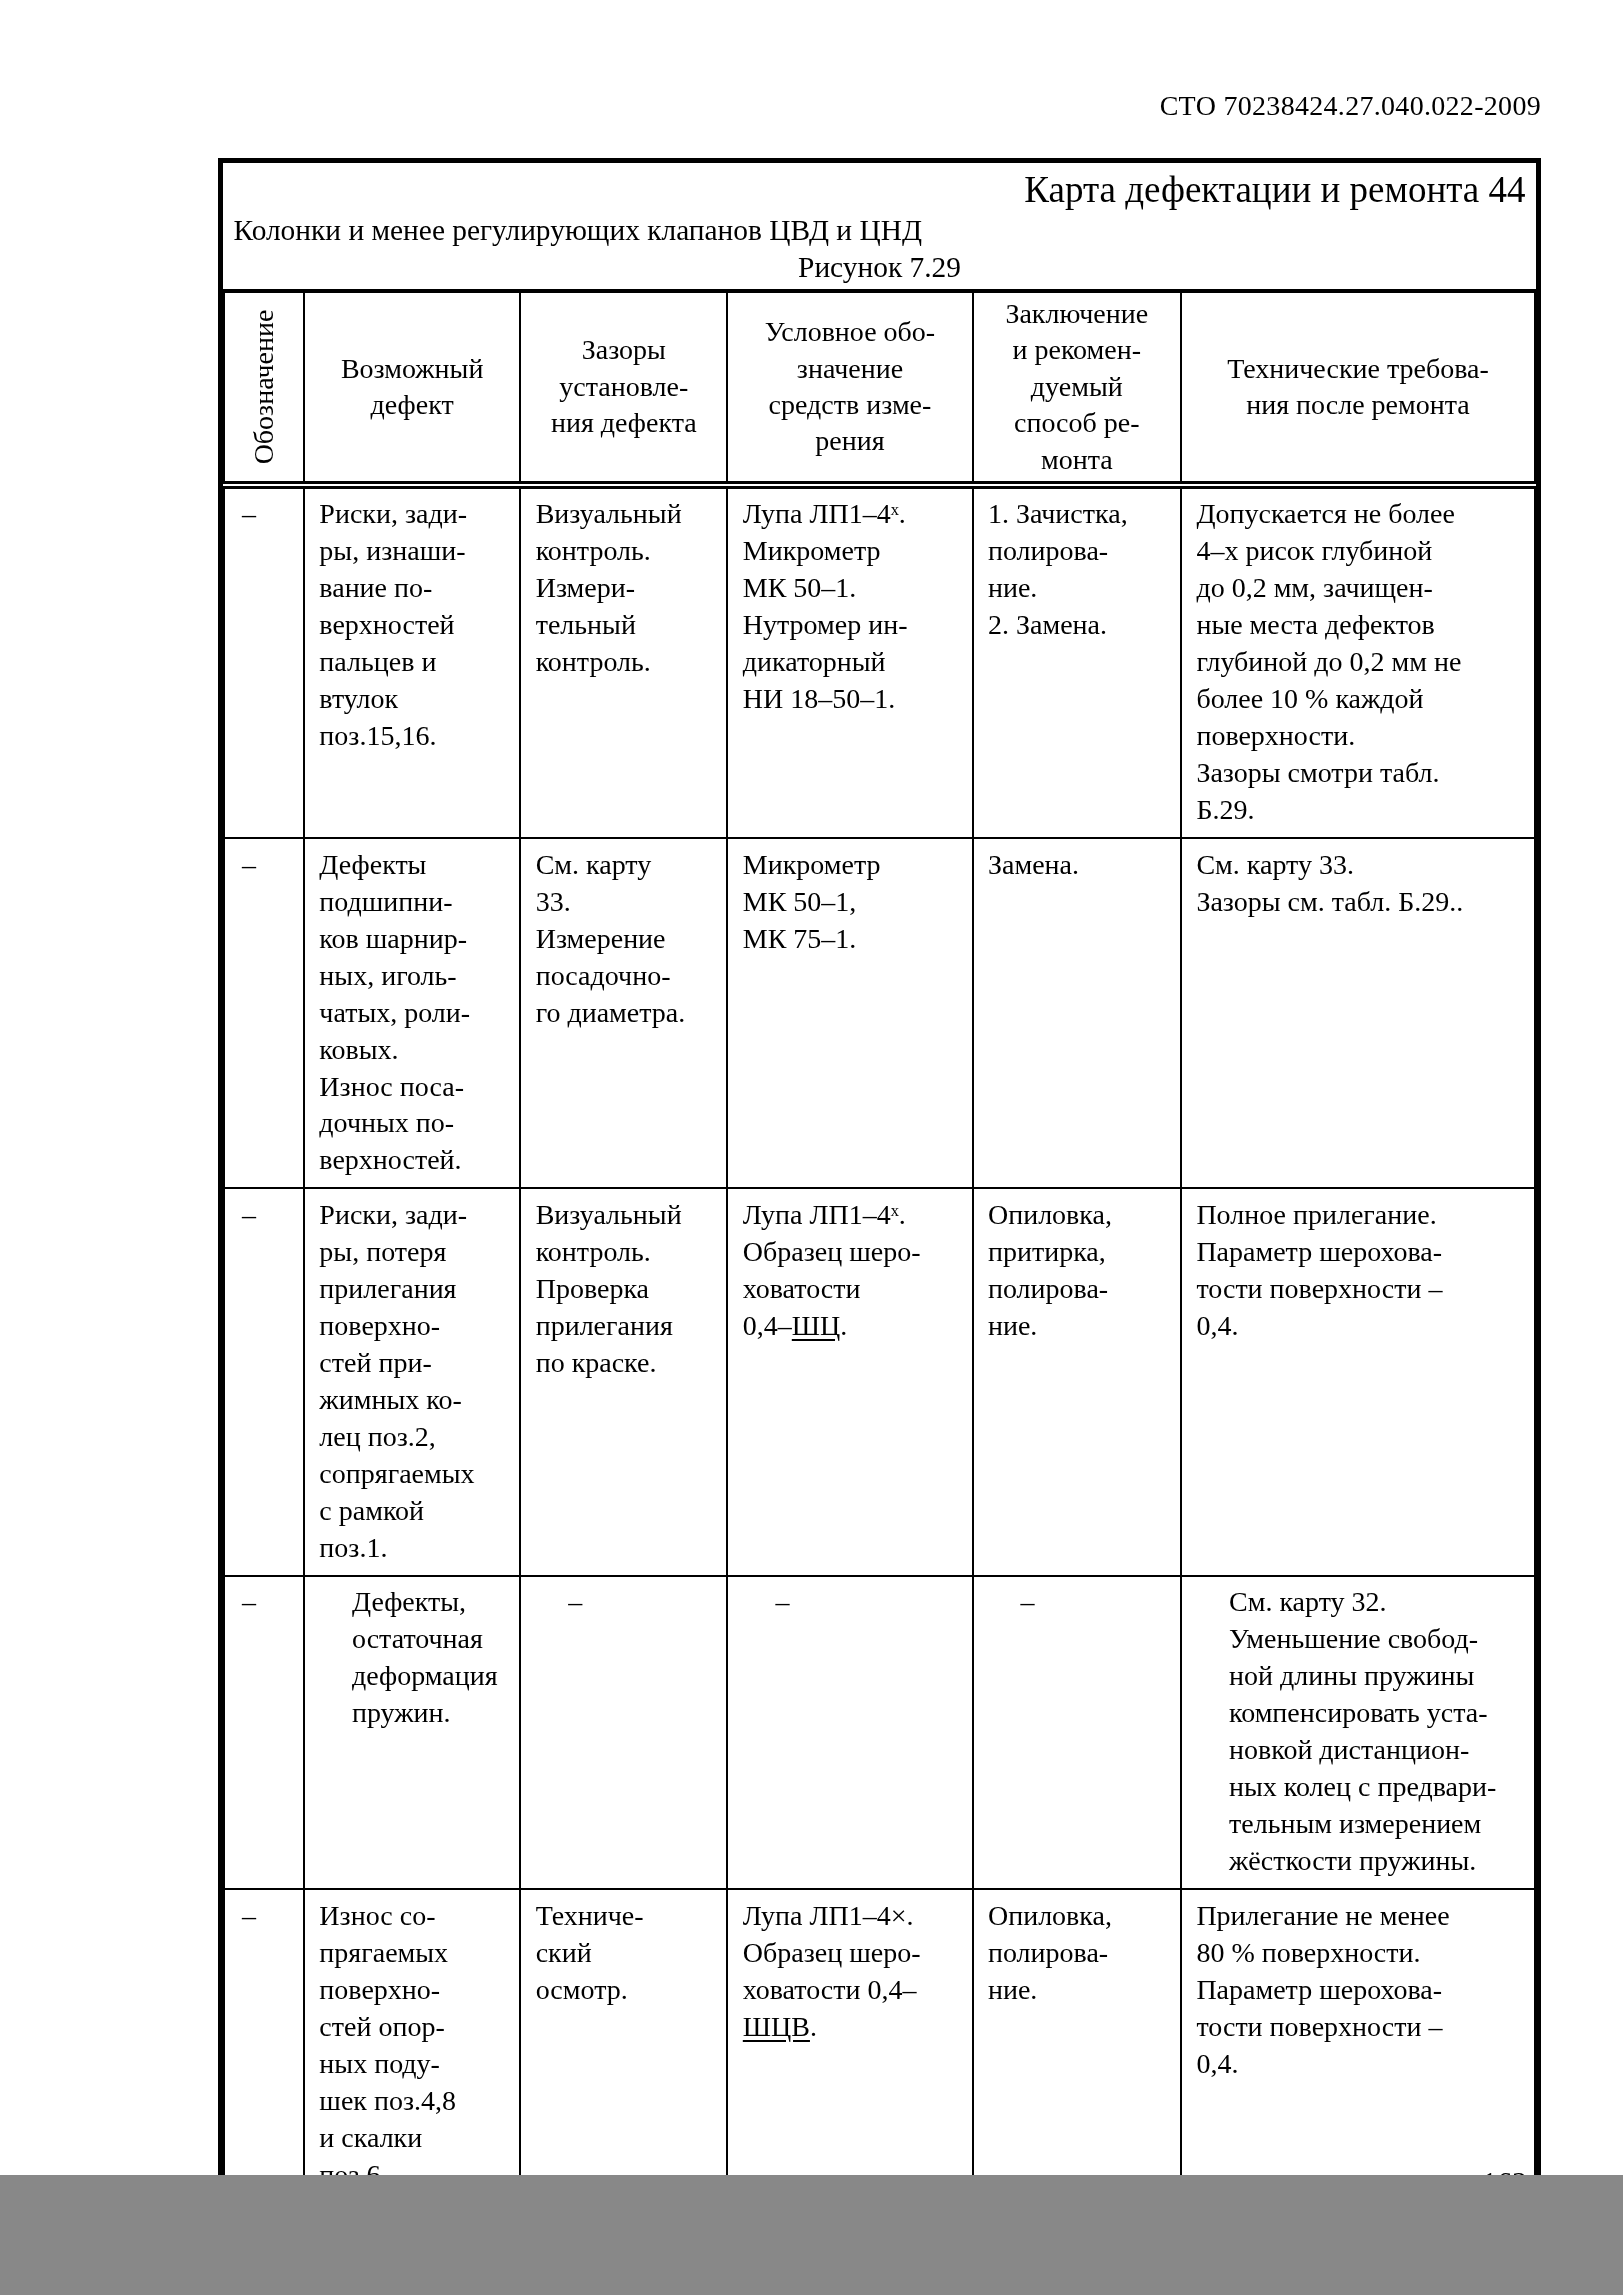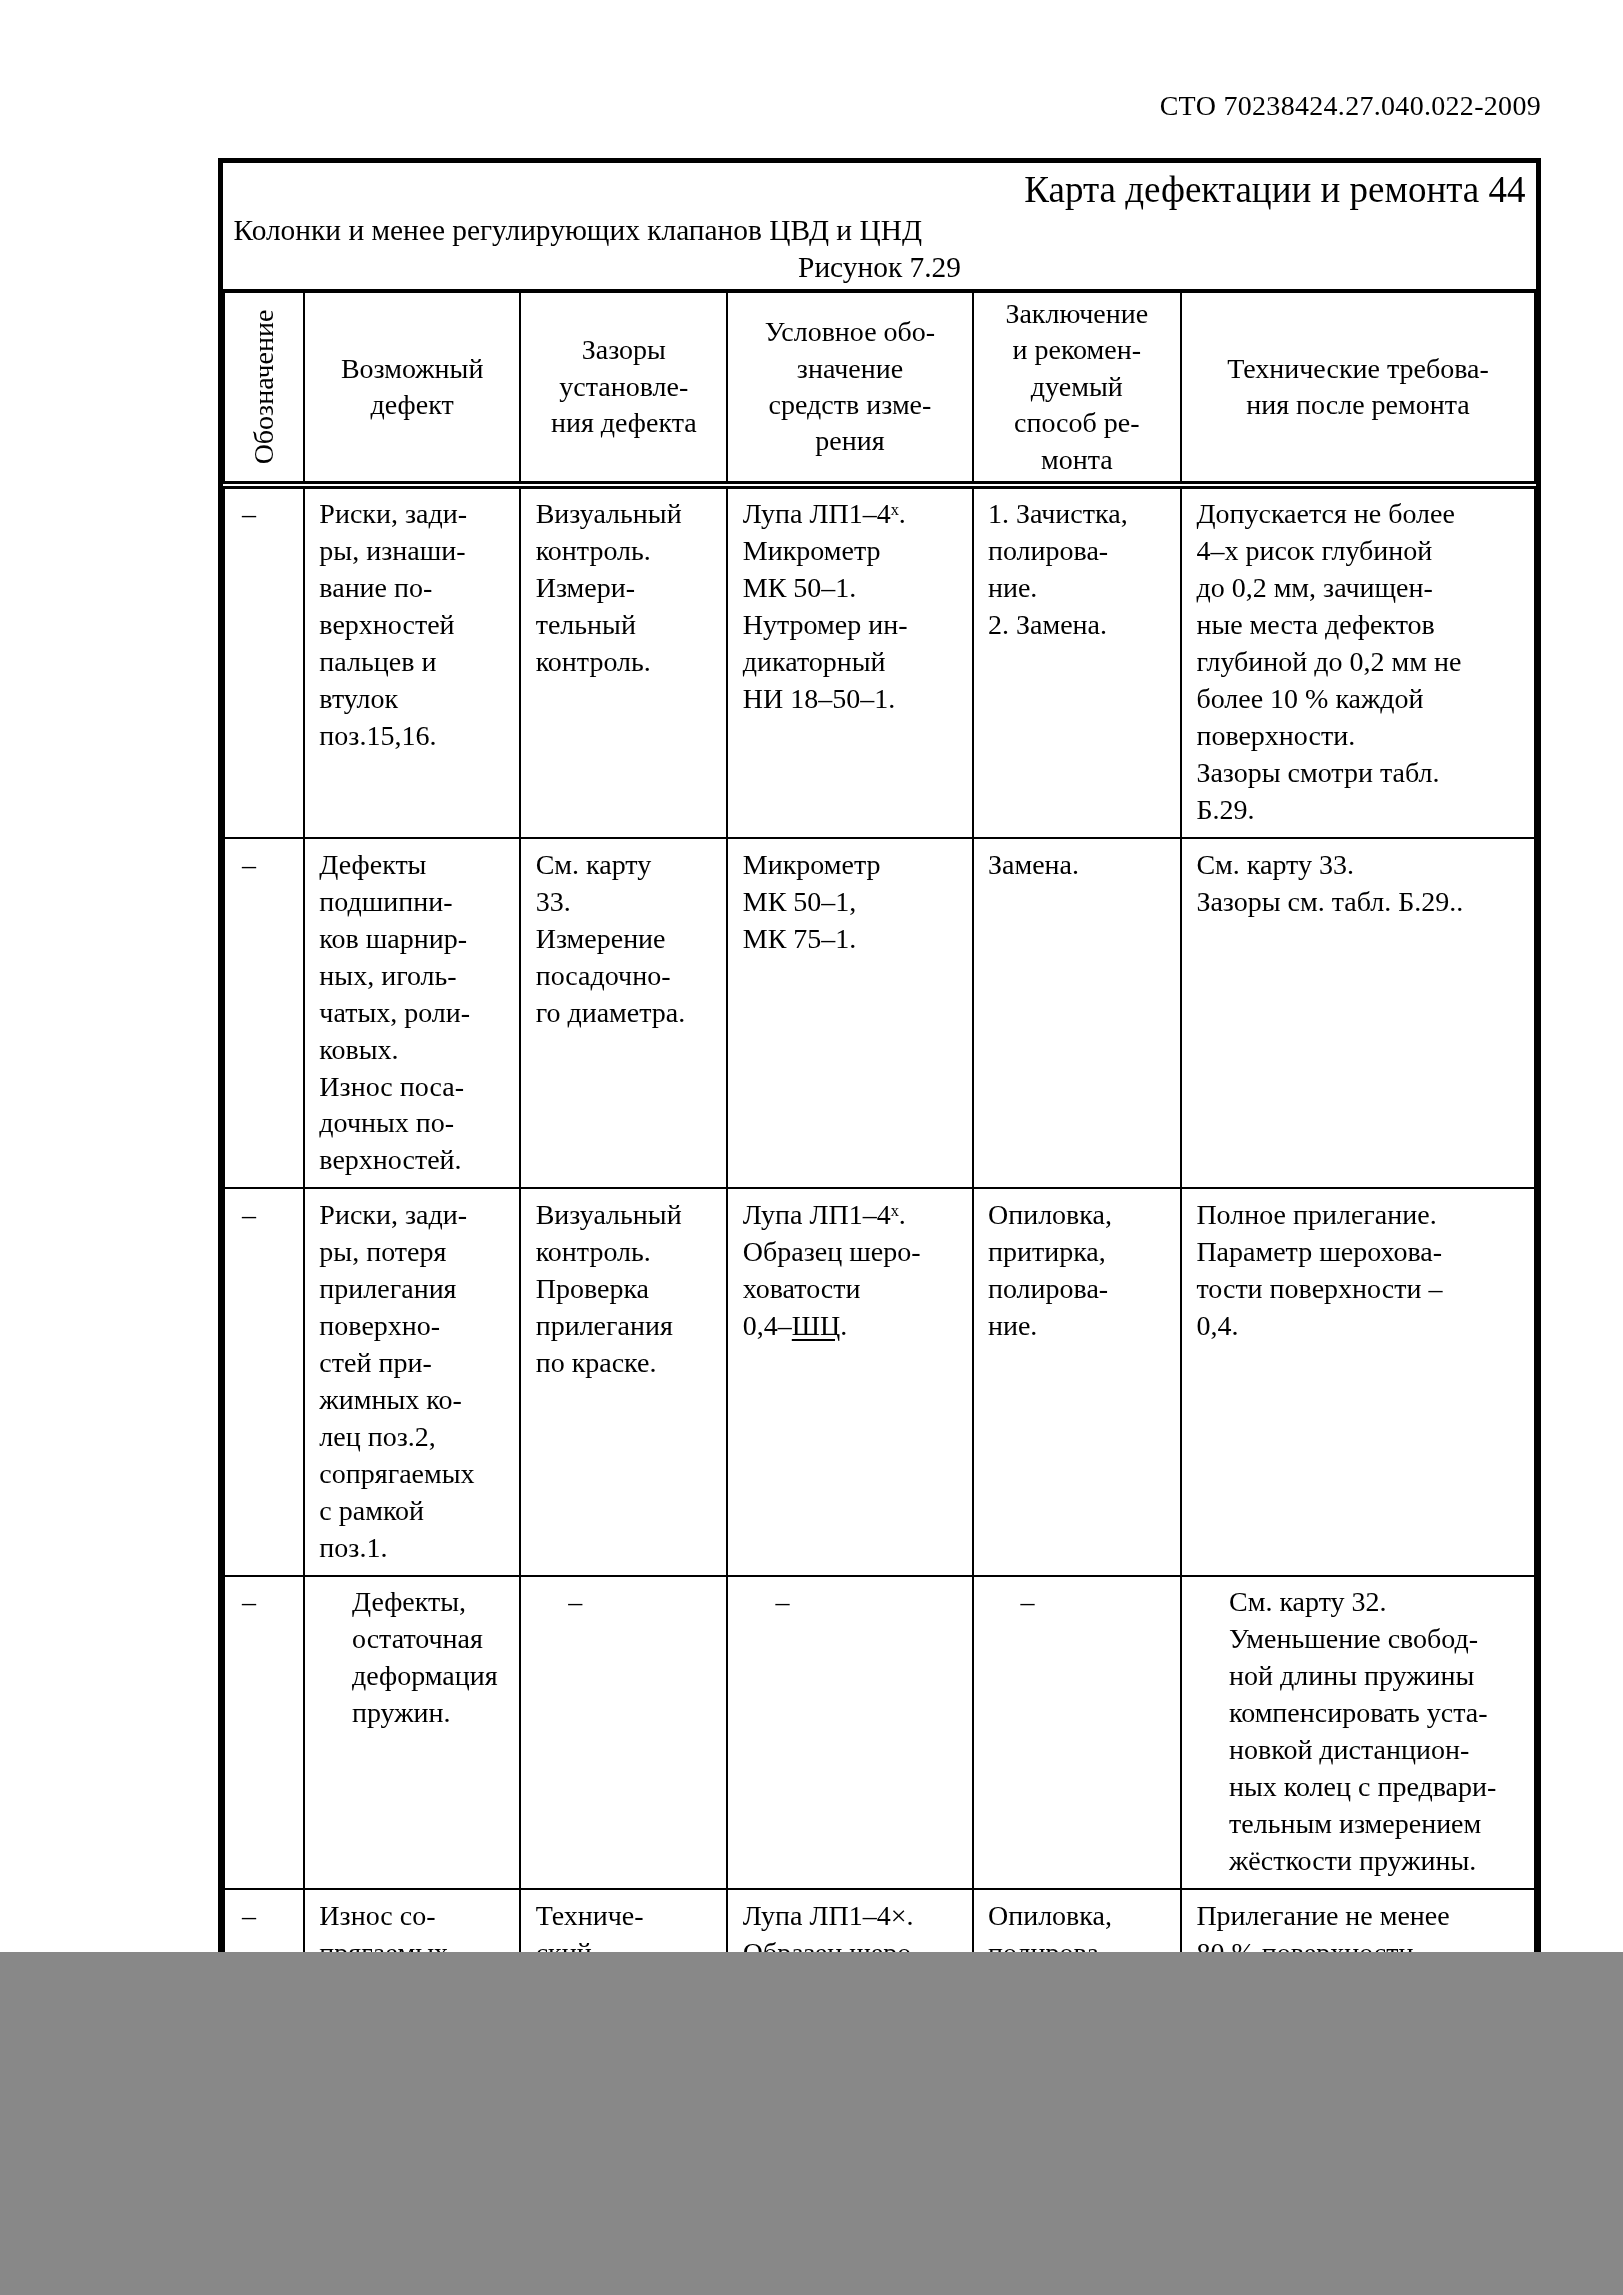--- a/index.html
+++ b/index.html
@@ -1,19 +1,19 @@
 <!DOCTYPE html>
 <html lang="ru" style="font-size:10.5px"><head>
 <meta charset="utf-8">
 <style>
   html, body { margin: 0; padding: 0; background: #888; }
   .page {
     position: relative;
     width: 1623px;
-    height: 1952px;
+    height: 2175px;
     background: #ffffff;
     font-family: "Liberation Serif", "DejaVu Serif", serif;
     color: #000;
     overflow: hidden;
   }
   .doc-code {
     position: absolute;
     top: 90px;
     right: 82px;
     font-size: 28px;
@@ -257,21 +257,21 @@
 стей опор-
 ных поду-
 шек поз.4,8
 и скалки
 поз.6.</span></td>
           <td><span>Техниче-
 ский
 осмотр.</span></td>
           <td><span>Лупа ЛП1–4×.
 Образец шеро-
-ховатости 0,6–
+ховатости 0,4–
 </span><span class="u">ШЦВ</span><span>.</span></td>
           <td><span>Опиловка,
 полирова-
 ние.</span></td>
           <td class="c6"><span>Прилегание не менее
 80 % поверхности.
 Параметр шерохова-
 тости поверхности –
 0,4.</span></td>
         </tr>

